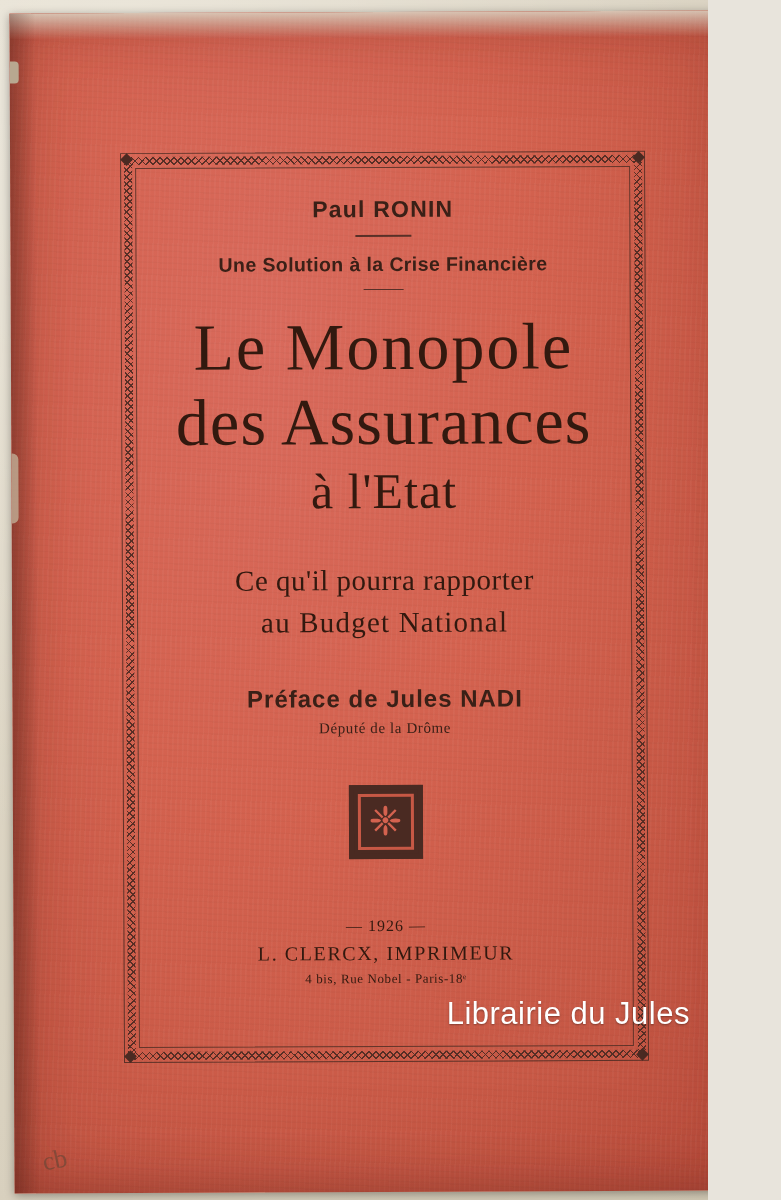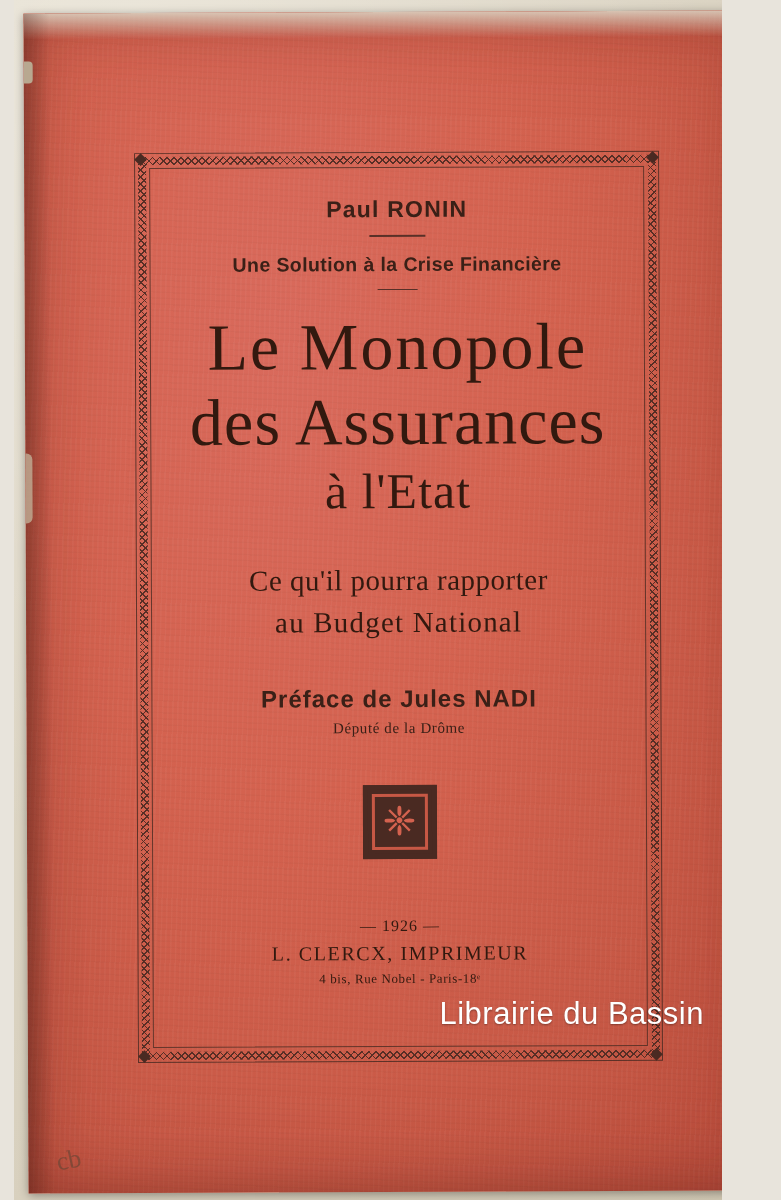--- a/index.html
+++ b/index.html
@@ -14,21 +14,20 @@
     font-family: "Liberation Serif", serif;
   }
 
   
   .photo {
     position: relative;
     width: 708px;
     height: 1200px;
     background: #b91c1c;
     overflow: hidden;
-    margin-left: 14px;
   }
   .bg-grain {
     position: absolute;
     inset: 0;
     background:
       radial-gradient(circle at 20% 10%, rgba(255,255,255,0.35), rgba(0,0,0,0) 60%),
       linear-gradient(120deg, #e3dccb 0%, #d8d0be 50%, #cfc6b2 100%);
   }
 
   
@@ -375,14 +374,14 @@
     <div class="cover-top-wear"></div>
     <div class="spine-shadow"></div>
     <div class="right-shadow"></div>
     <div class="nick-left"></div>
     <div class="nick-left2"></div>
     <div class="corner-fold"></div>
 
     <div class="pencil-mark">cb</div>
   </div>
 
-  <div class="watermark">Librairie du Bassin</div>
+  <div class="watermark">Librairie du Jules</div>
 </div>
 
 </body></html>

